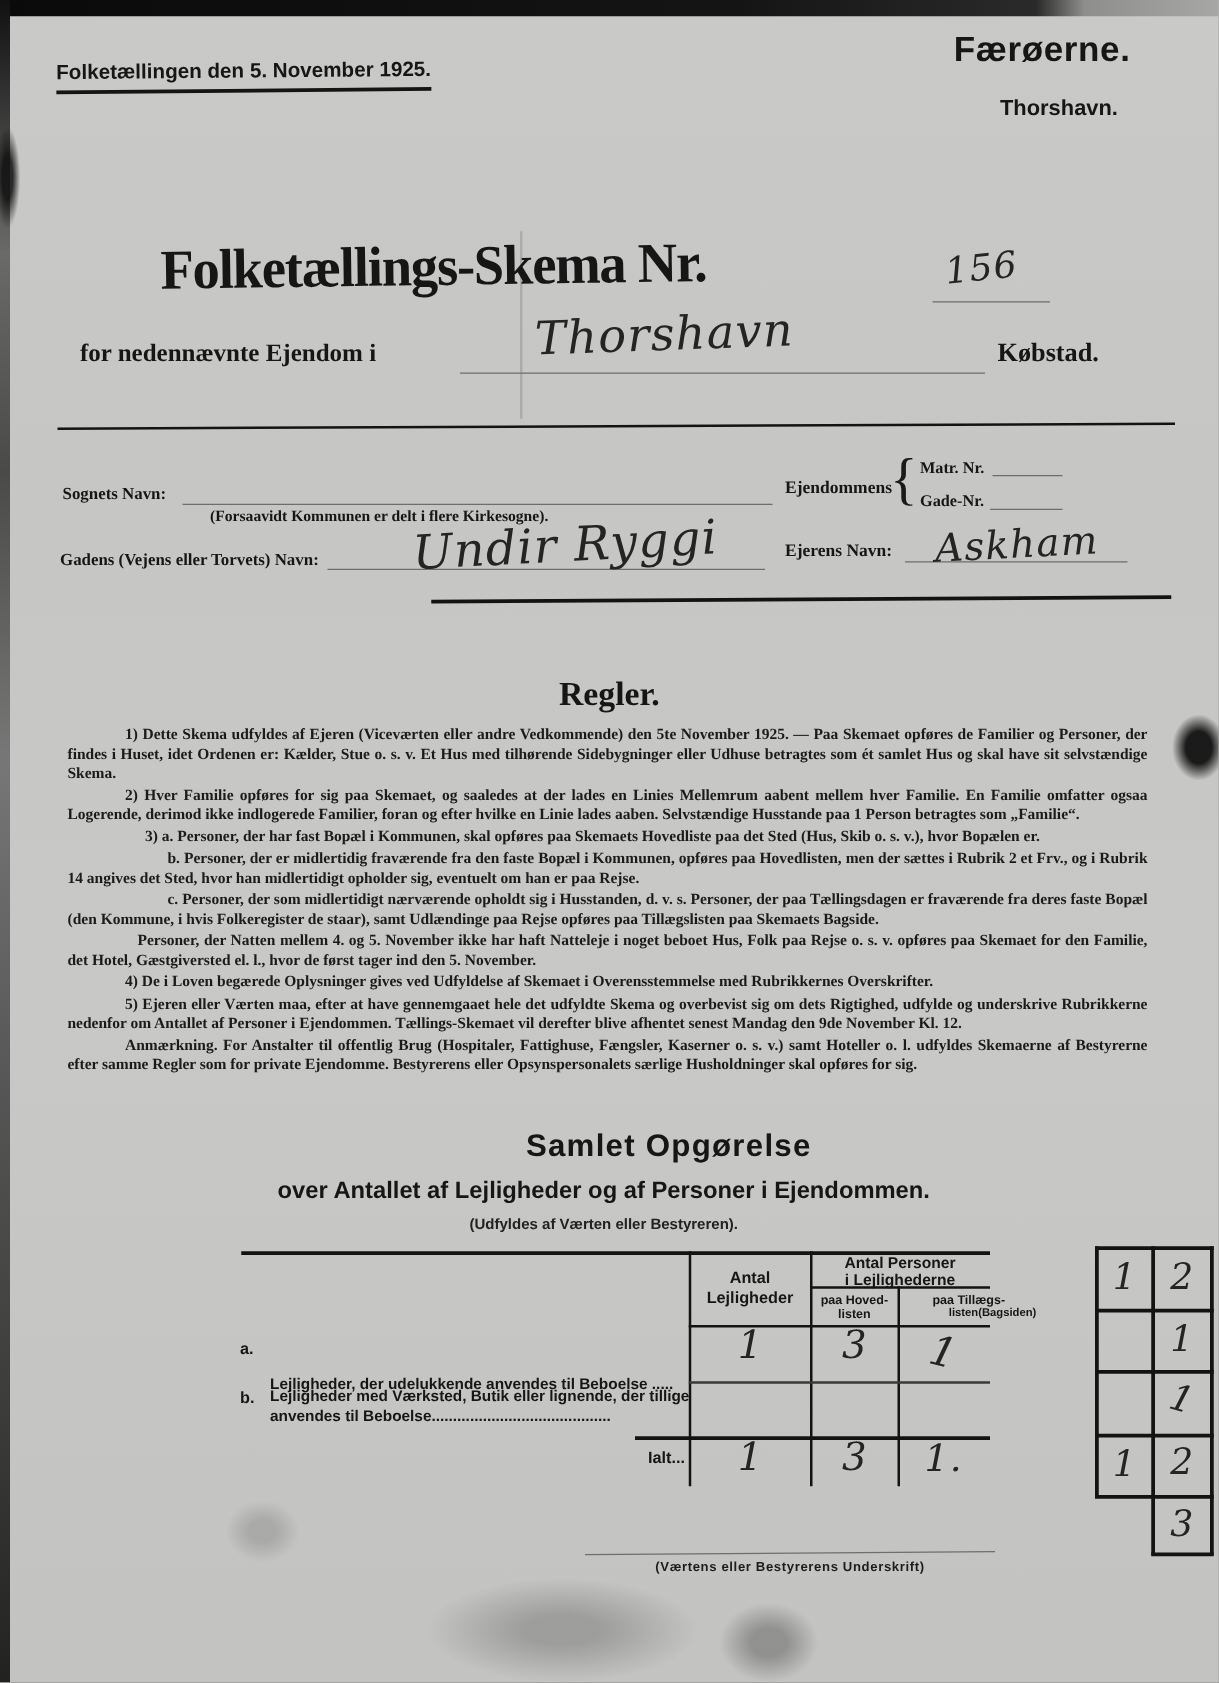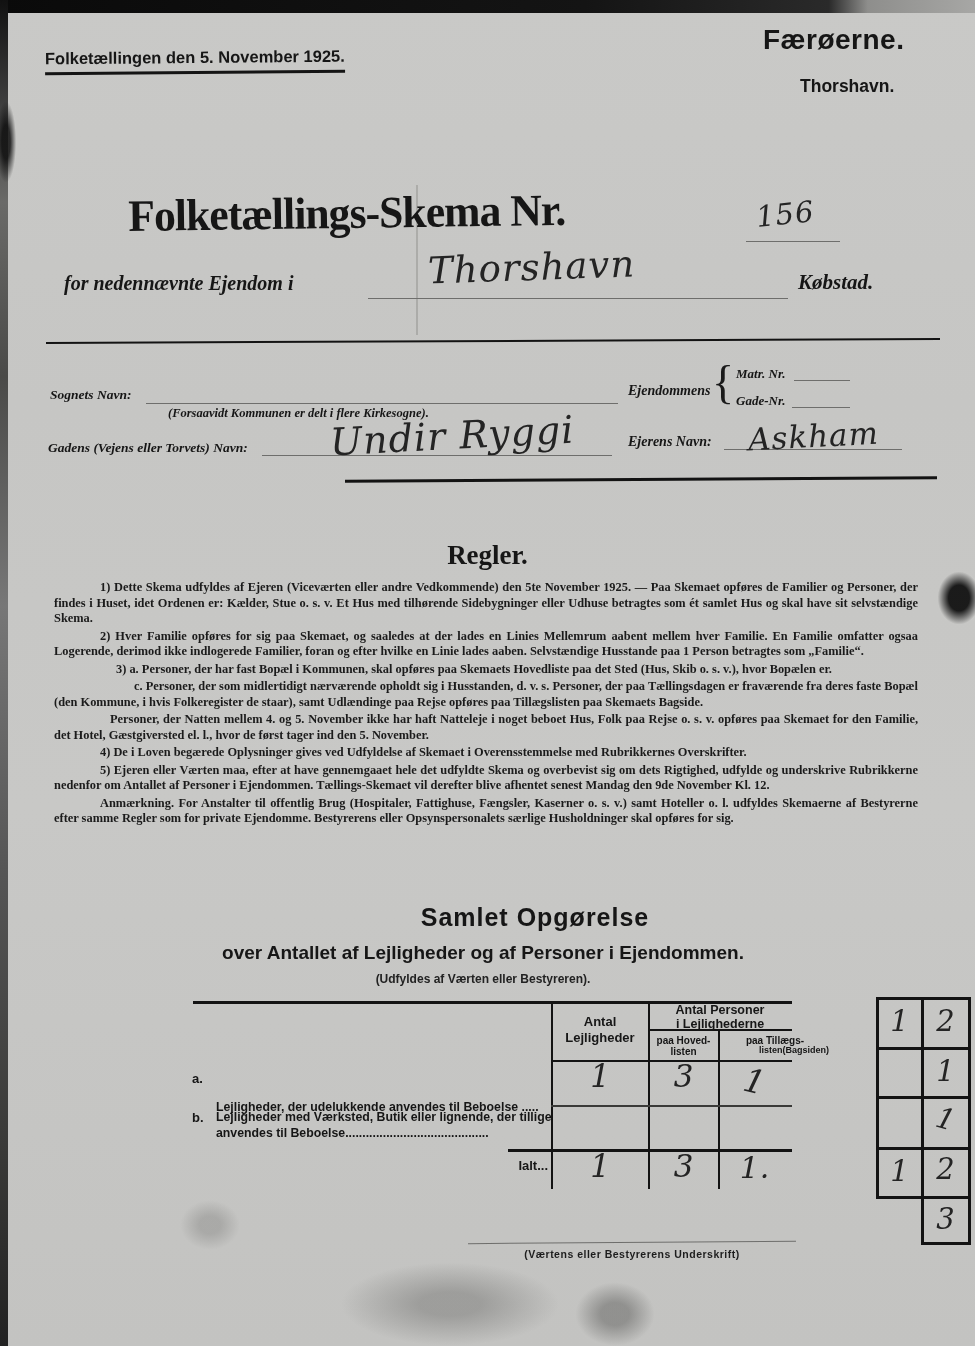--- a/index.html
+++ b/index.html
@@ -3,21 +3,21 @@
 <meta charset="utf-8">
 <style>
   html,body{margin:0;padding:0;background:#9a9a98;}
   .page{position:relative;width:975px;height:1346px;overflow:hidden;
         background:linear-gradient(180deg,#c9c9c7 0%,#c6c6c4 30%,#c8c8c6 60%,#c3c3c1 100%);
         font-family:"Liberation Serif",serif;color:#161616;}
   .abs{position:absolute;}
   .sans{font-family:"Liberation Sans",sans-serif;}
   .serif{font-family:"Liberation Serif",serif;}
   .hand{font-family:"DejaVu Serif",serif;font-style:italic;color:#242424;letter-spacing:1px;}
-  .bi{font-weight:bold;font-style:italic;}
+  .bi{font-weight:bold;}
   .line{background:#6e6e6c;height:1px;}
   .ink{background:#131313;}
   .rule-p{margin:0 0 2px 0;text-align:justify;font-weight:bold;line-height:1.25;}
   .ctr{text-align:center;}
   .nowrap{white-space:nowrap;overflow:visible;}
 </style>
 </head>
 <body>
 
 <div class="page">
@@ -66,20 +66,21 @@
   <div class="abs hand" style="left:748px;top:418px;font-size:31px;transform:rotate(-3deg);">Askham</div>
 
   <div class="abs ink" style="left:345px;top:478px;width:592px;height:3px;transform:rotate(-0.35deg);"></div>
 
   <div class="abs serif ctr" style="left:0;top:540px;width:975px;font-size:27px;font-weight:bold;">Regler.</div>
 
   <div class="abs serif" style="left:54px;top:580px;width:864px;font-size:12.4px;color:#1b1b1b;">
     <p class="rule-p" style="text-indent:46px;">1)  Dette Skema udfyldes af Ejeren (Viceværten eller andre Vedkommende) den 5te November 1925. — Paa Skemaet opføres de Familier og Personer, der findes i Huset, idet Ordenen er: Kælder, Stue o. s. v.  Et Hus med tilhørende Sidebygninger eller Udhuse betragtes som ét samlet Hus og skal have sit selvstændige Skema.</p>
     <p class="rule-p" style="text-indent:46px;">2)  Hver Familie opføres for sig paa Skemaet, og saaledes at der lades en Linies Mellemrum aabent mellem hver Familie.  En Familie omfatter ogsaa Logerende, derimod ikke indlogerede Familier, foran og efter hvilke en Linie lades aaben.  Selvstændige Husstande paa 1 Person betragtes som „Familie“.</p>
     <p class="rule-p" style="text-indent:62px;">3)  a.  Personer, der har fast Bopæl i Kommunen, skal opføres paa Skemaets Hovedliste paa det Sted (Hus, Skib o. s. v.), hvor Bopælen er.</p>
+    <p class="rule-p" style="text-indent:80px;">b.  Personer, der er midlertidig fraværende fra den faste Bopæl i Kommunen, opføres paa Hovedlisten, men der sættes i Rubrik 2 et Frv., og i Rubrik 14 angives det Sted, hvor han midlertidigt opholder sig, eventuelt om han er paa Rejse.</p>
     <p class="rule-p" style="text-indent:80px;">c.  Personer, der som midlertidigt nærværende opholdt sig i Husstanden, d. v. s. Personer, der paa Tællingsdagen er fraværende fra deres faste Bopæl (den Kommune, i hvis Folkeregister de staar), samt Udlændinge paa Rejse opføres paa Tillægslisten paa Skemaets Bagside.</p>
     <p class="rule-p" style="text-indent:56px;">Personer, der Natten mellem 4. og 5. November ikke har haft Natteleje i noget beboet Hus, Folk paa Rejse o. s. v. opføres paa Skemaet for den Familie, det Hotel, Gæstgiversted el. l., hvor de først tager ind den 5. November.</p>
     <p class="rule-p" style="text-indent:46px;">4)  De i Loven begærede Oplysninger gives ved Udfyldelse af Skemaet i Overensstemmelse med Rubrikkernes Overskrifter.</p>
     <p class="rule-p" style="text-indent:46px;">5)  Ejeren eller Værten maa, efter at have gennemgaaet hele det udfyldte Skema og overbevist sig om dets Rigtighed, udfylde og underskrive Rubrikkerne nedenfor om Antallet af Personer i Ejendommen.  Tællings-Skemaet vil derefter blive afhentet senest Mandag den 9de November Kl. 12.</p>
     <p class="rule-p" style="text-indent:46px;">Anmærkning.  For Anstalter til offentlig Brug (Hospitaler, Fattighuse, Fængsler, Kaserner o. s. v.) samt Hoteller o. l. udfyldes Skemaerne af Bestyrerne efter samme Regler som for private Ejendomme.  Bestyrerens eller Opsynspersonalets særlige Husholdninger skal opføres for sig.</p>
   </div>
 
   <div class="abs sans ctr" style="left:235px;top:903px;width:600px;font-size:25px;font-weight:bold;letter-spacing:1px;">Samlet Opgørelse</div>
   <div class="abs sans ctr" style="left:133px;top:972px;width:700px;font-size:12px;font-weight:bold;color:#222;">(Udfyldes af Værten eller Bestyreren).</div>
   <div class="abs sans ctr" style="left:133px;top:942px;width:700px;font-size:19px;font-weight:bold;">over Antallet af Lejligheder og af Personer i Ejendommen.</div>

